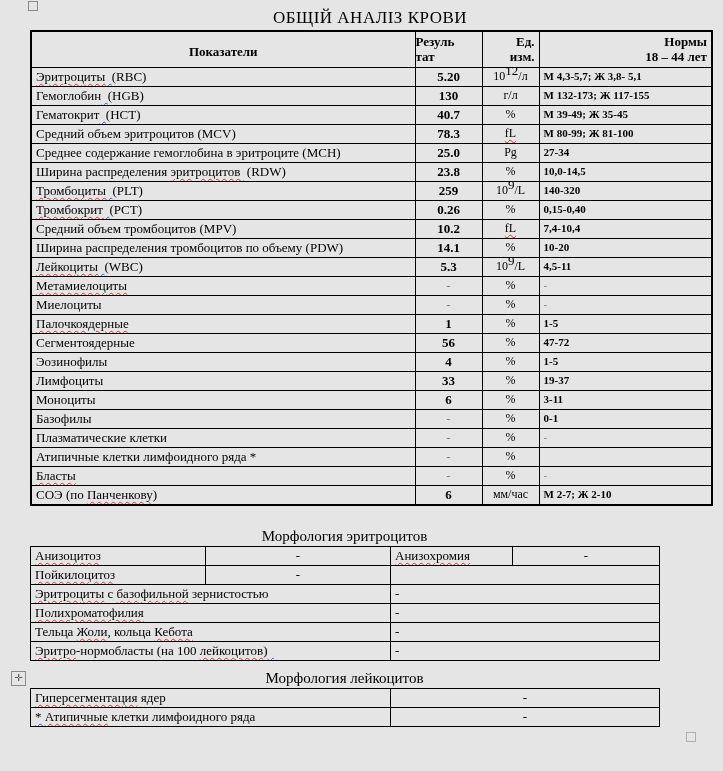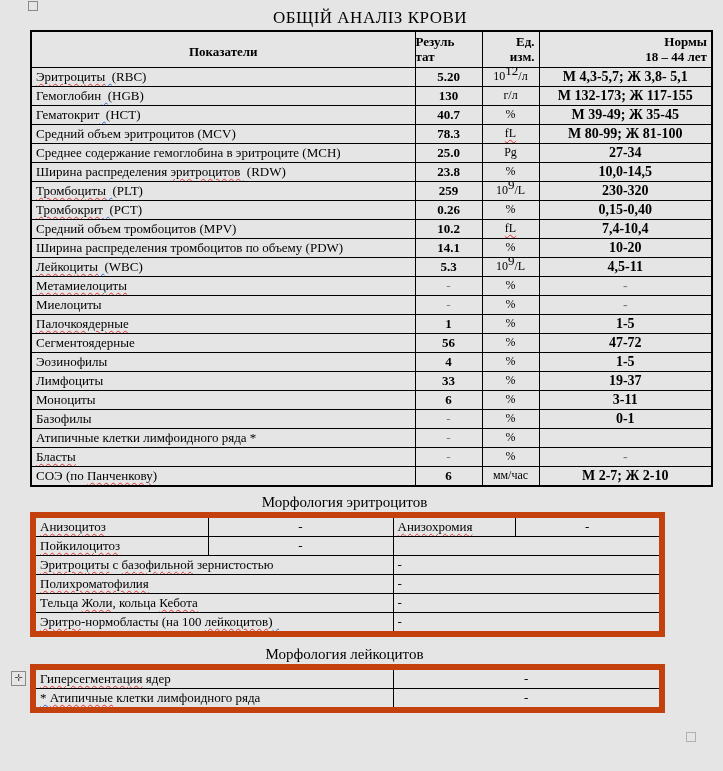--- a/index.html
+++ b/index.html
@@ -2,41 +2,41 @@
 <html><head>
 <meta charset="utf-8">
 <style>
   html,body{margin:0;padding:0;background:#fff;}
   .page{position:relative;width:723px;height:771px;background:#e5e5e5;color:#000;
         font-family:"Liberation Serif","DejaVu Serif",serif;overflow:hidden;}
   .anchor-square{position:absolute;left:28px;top:1px;width:8px;height:8px;border:1px solid #8a8a8a;}
   .doc-title{margin:8px 0 2px 30px;width:680px;text-align:center;font-size:17px;letter-spacing:.5px;}
   table{border-collapse:collapse;table-layout:fixed;margin-left:30px;}
   table.main{width:681px;border:2px solid #000;}
-  table.morph{width:629px;border:6px solid #c2410c;}
+  table.morph{width:629px;border:1px solid #c2410c;}
   td,th{border:1px solid #000;height:18px;padding:0 4px;font-size:13px;line-height:15px;
         vertical-align:middle;overflow:hidden;white-space:nowrap;}
   thead th{font-weight:bold;vertical-align:middle;}
   th.c1{text-align:center;vertical-align:top;padding-top:12px;}
   th.c2{text-align:left;padding-left:0;}
   th.c3,th.c4{text-align:right;}
   th .line{display:block;}
   td.lab{text-align:left;}
   td.res{text-align:center;font-weight:bold;}
   td.unit{text-align:center;font-size:12px;}
-  td.norm{text-align:center;font-weight:bold;font-size:14px;}
+  td.norm{font-weight:bold;font-size:11px;}
   td .dashv{color:#7a7a7a;font-weight:normal;}
   td.alignC{text-align:center;}
   td.alignL{text-align:left;}
   sup{font-size:13px;line-height:0;}
   .sq-red{text-decoration-line:underline;text-decoration-style:wavy;text-decoration-color:#e03131;
           text-decoration-thickness:1px;text-underline-offset:2px;}
   .sq-blue{text-decoration-line:underline;text-decoration-style:wavy;text-decoration-color:#2b5fd9;
           text-decoration-thickness:1px;text-underline-offset:2px;white-space:pre;}
-  .sec-title{width:629px;margin:7px 0 1px 30px;text-align:center;font-size:15px;}
+  .sec-title{width:629px;margin:22px 0 1px 30px;text-align:center;font-size:15px;}
   .sec-title.second{margin-top:9px;}
   .move-handle{position:absolute;left:11px;top:671px;width:13px;height:13px;border:1px solid #8a8a8a;
           font-size:10px;line-height:12px;text-align:center;color:#555;
           font-family:"DejaVu Sans",sans-serif;cursor:move;}
   .resize-square{position:absolute;left:686px;top:732px;width:8px;height:8px;border:1px solid #b0b0b0;}
 </style>
 </head>
 <body>
 
 <div class="page">
@@ -103,21 +103,21 @@
         <tr>
           <td class="lab"><span>Ширина распределения </span><span class="sq-red">эритроцитов</span><span class="sq-blue">&nbsp;</span><span> (RDW)</span></td>
           <td class="res">23.8</td>
           <td class="unit"><span>%</span></td>
           <td class="norm">10,0-14,5</td>
         </tr>
         <tr>
           <td class="lab"><span class="sq-red">Тромбоциты</span><span class="sq-blue">&nbsp;&nbsp;</span><span>(PLT)</span></td>
           <td class="res">259</td>
           <td class="unit"><span>10</span><sup>9</sup><span>/L</span></td>
-          <td class="norm">230-320</td>
+          <td class="norm">140-320</td>
         </tr>
         <tr>
           <td class="lab"><span class="sq-red">Тромбокрит</span><span class="sq-blue">&nbsp;&nbsp;</span><span>(PCT)</span></td>
           <td class="res">0.26</td>
           <td class="unit"><span>%</span></td>
           <td class="norm">0,15-0,40</td>
         </tr>
         <tr>
           <td class="lab"><span>Средний объем тромбоцитов (MPV)</span></td>
           <td class="res">10.2</td>
@@ -176,20 +176,26 @@
           <td class="lab"><span>Моноциты</span></td>
           <td class="res">6</td>
           <td class="unit"><span>%</span></td>
           <td class="norm">3-11</td>
         </tr>
         <tr>
           <td class="lab"><span>Базофилы</span></td>
           <td class="res"><span class="dashv">-</span></td>
           <td class="unit"><span>%</span></td>
           <td class="norm">0-1</td>
+        </tr>
+        <tr>
+          <td class="lab"><span>Плазматические клетки</span></td>
+          <td class="res"><span class="dashv">-</span></td>
+          <td class="unit"><span>%</span></td>
+          <td class="norm"><span class="dashv">-</span></td>
         </tr>
         <tr>
           <td class="lab"><span>Атипичные клетки лимфоидного ряда *</span></td>
           <td class="res"><span class="dashv">-</span></td>
           <td class="unit"><span>%</span></td>
           <td class="norm"></td>
         </tr>
         <tr>
           <td class="lab"><span class="sq-red">Бласты</span></td>
           <td class="res"><span class="dashv">-</span></td>

